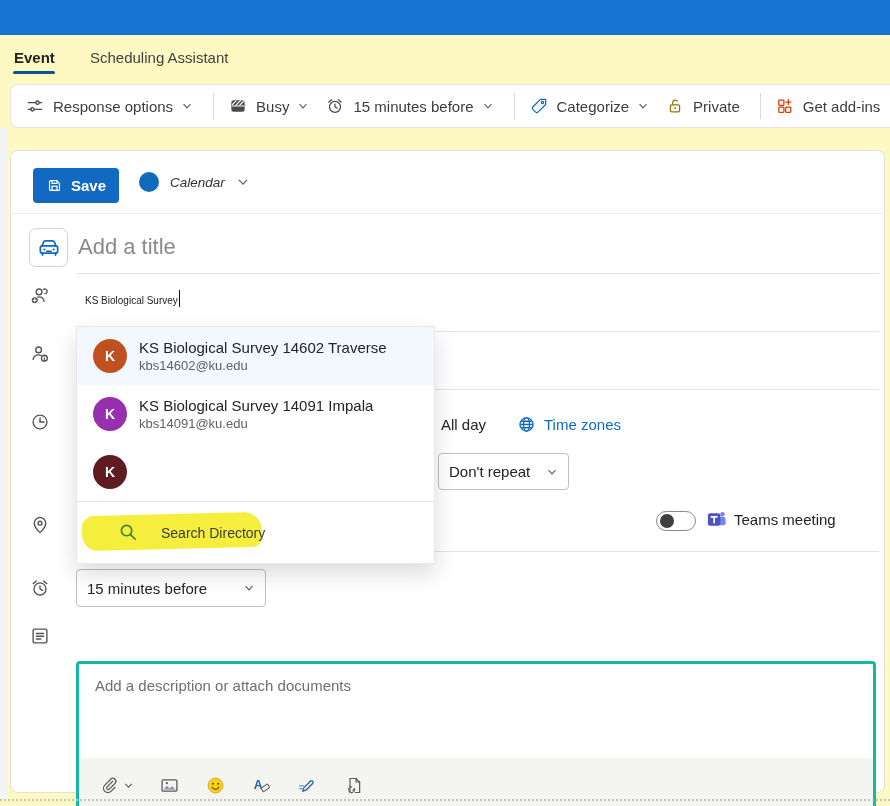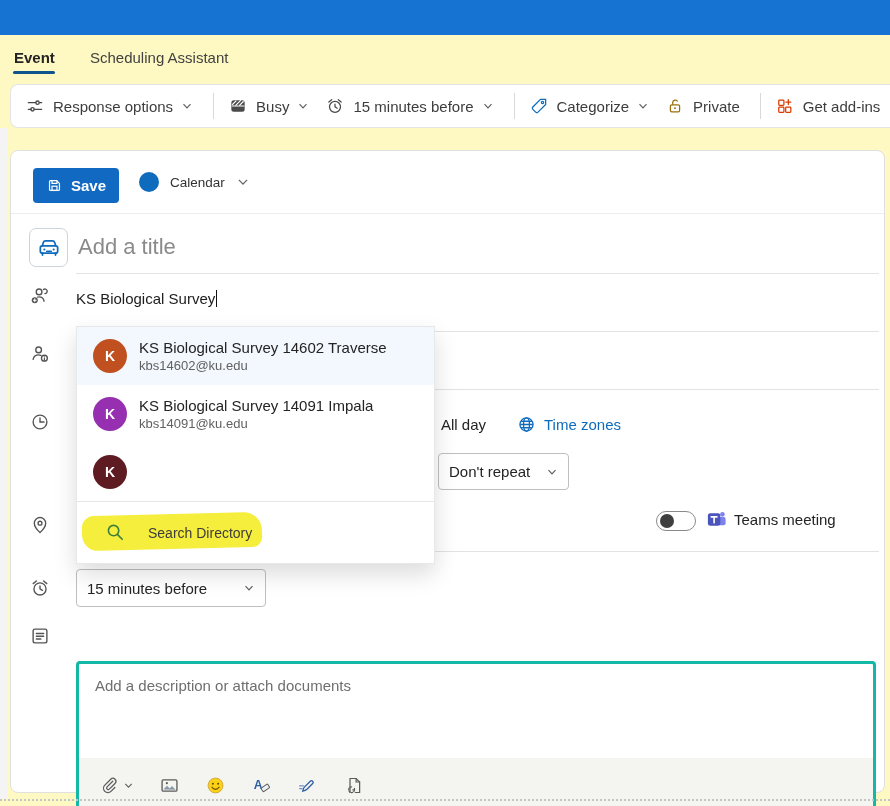--- a/index.html
+++ b/index.html
@@ -21,28 +21,28 @@
   .chev{flex:0 0 auto;display:inline-flex;}
   
   .card{position:absolute;left:10px;top:150px;width:875px;height:643px;border:1px solid #e0e0e0;
         border-radius:8px;background:#fff;box-sizing:border-box;}
   .save-btn{position:absolute;left:22px;top:17px;width:86px;height:35px;background:var(--save_btn);
             border:none;border-radius:4px;color:#fff;font-size:15px;font-weight:bold;
             display:flex;align-items:center;justify-content:center;gap:8px;cursor:pointer;
             font-family:"Liberation Sans",sans-serif;}
   .cal-pick{position:absolute;left:128px;top:21px;display:flex;align-items:center;gap:11px;}
   .cal-dot{width:20px;height:20px;border-radius:50%;background:var(--accent);}
-  .cal-label{font-size:13.5px;color:#333;}
+  .cal-label{font-size:13.5px;color:#333;font-style:italic;}
   .row-div{position:absolute;left:0;top:62px;width:100%;height:1px;background:#ededed;}
   .title-icon-box{position:absolute;left:18px;top:77px;width:37px;height:37px;border:1px solid #ccd4dc;
                   border-radius:7px;display:flex;align-items:center;justify-content:center;}
   .title-ph{position:absolute;left:67px;top:83px;font-size:22px;color:#8a8a8a;text-align:right;}
   .hline{position:absolute;left:65px;width:803px;height:1px;background:#e3e3e3;}
   .rowicon{position:absolute;left:18px;}
-  .att-text{position:absolute;left:65px;top:139px;font-size:15px;color:#1c1c1c;text-align:center;}
+  .att-text{position:absolute;left:74px;top:139px;font-size:10px;color:#1c1c1c;text-align:center;}
   .caret{display:inline-block;width:1px;height:17px;background:#111;vertical-align:-3px;margin-left:1px;}
   .allday{position:absolute;left:430px;top:265px;font-size:15px;color:#242424;}
   .tz-link{position:absolute;left:533px;top:265px;font-size:15px;color:var(--accent);cursor:pointer;}
   .select-box{position:absolute;height:37px;border:1px solid #bfbfbf;border-radius:4px;background:#fff;
               display:flex;align-items:center;justify-content:space-between;padding:4px 10px;
               font-size:15px;color:#242424;box-sizing:border-box;cursor:pointer;}
   .toggle{position:absolute;left:645px;top:360px;width:40px;height:20px;border:1px solid #8a8a8a;
           border-radius:11px;background:#fff;box-sizing:border-box;cursor:pointer;}
   .knob{position:absolute;left:3px;top:2px;width:14px;height:14px;border-radius:50%;background:#3f3f3f;}
   .teams-label{position:absolute;left:723px;top:360px;font-size:15px;color:#242424;}
@@ -55,21 +55,21 @@
   
   .sugg{position:absolute;left:65px;top:175px;width:357px;background:#fff;border:1px solid #e8e8e8;
         box-shadow:0 10px 22px rgba(0,0,0,.14);z-index:5;}
   .srow{height:58px;display:flex;align-items:center;padding-left:16px;gap:12px;cursor:pointer;}
   .srow.sel{background:var(--selected_row);}
   .av{width:34px;height:34px;border-radius:50%;color:#fff;font-size:14px;font-weight:bold;
       display:flex;align-items:center;justify-content:center;flex:0 0 auto;}
   .sname{font-size:15px;color:#242424;line-height:19px;}
   .semail{font-size:13px;color:#616161;line-height:17px;}
   .ssep{height:1px;background:#e5e5e5;}
-  .searchrow{height:61px;position:relative;display:flex;align-items:center;padding-left:27px;gap:21px;cursor:pointer;}
+  .searchrow{height:61px;position:relative;display:flex;align-items:center;padding-left:40px;gap:21px;cursor:pointer;}
   .hl{position:absolute;left:5px;top:12px;width:180px;height:35px;background:var(--highlight);
       transform:rotate(-1.4deg);border-radius:12px 18px 10px 16px;}
   .search-label{font-size:14px;color:#3c3c3c;position:relative;z-index:1;}
   .lstrip{position:absolute;left:0;top:128px;width:8px;height:671px;background:#f4f4f4;}
   .dotted{position:absolute;left:0;top:799px;width:890px;border-top:2px dotted #c4c4c4;}
   svg{display:block;}
 </style>
 </head>
 <body>
 

